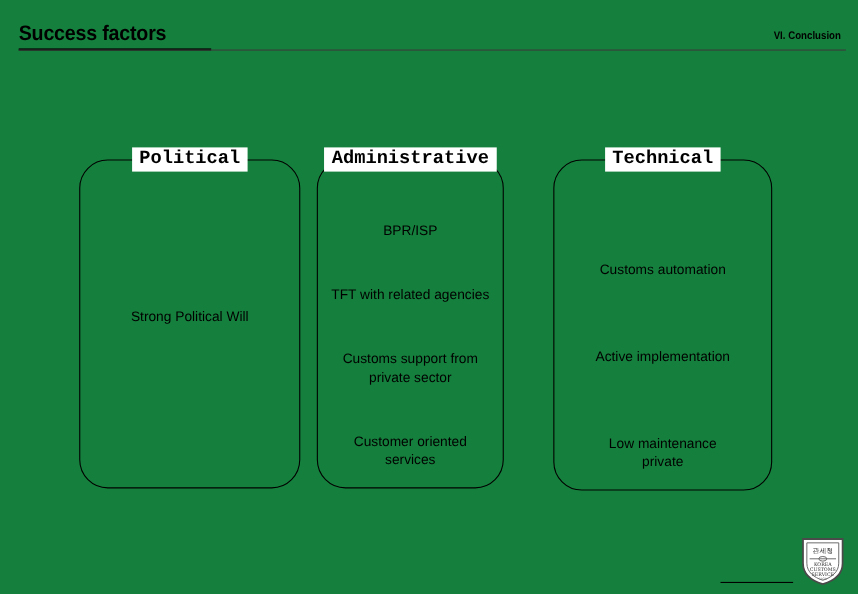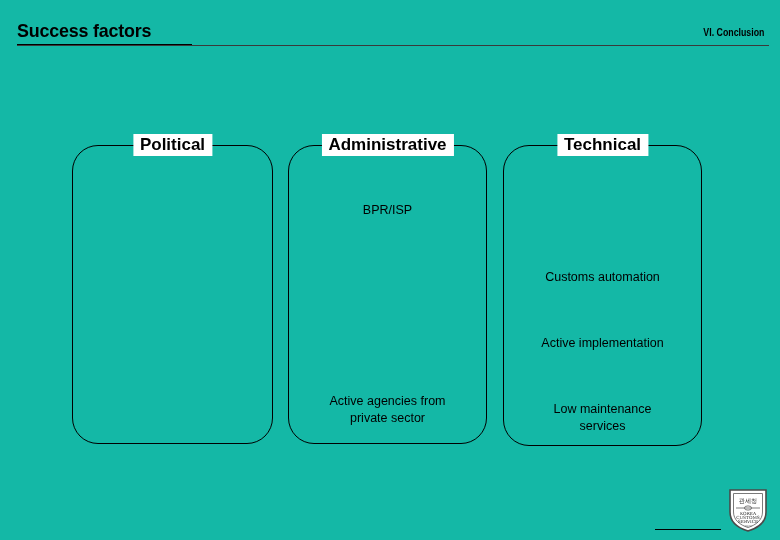--- a/index.html
+++ b/index.html
@@ -9,21 +9,21 @@
     background: #ffffff;
   }
   body {
     font-family: "Liberation Sans", sans-serif;
     color: #000000;
   }
   #slide {
     position: relative;
     width: 780px;
     height: 540px;
-    background: #14b8a6;
+    background: #15803d;
     overflow: hidden;
   }
 
   
   #header-title {
     position: absolute;
     left: 17px;
     top: 20px;
     font-family: "Liberation Sans", sans-serif;
     font-weight: bold;
@@ -79,21 +79,21 @@
     box-sizing: border-box;
   }
   
   .gb-legend {
     position: absolute;
     top: 0;
     left: 50%;
     transform: translateX(-50%);
     background: #ffffff;
     padding: 0 7px;
-    font-family: Liberation Sans, sans-serif;
+    font-family: Liberation Mono, monospace;
     font-weight: bold;
     font-size: 17px;
     line-height: 22px;
     white-space: nowrap;
     z-index: 2;
     text-align: right;
   }
   .gb-body {
     position: absolute;
     left: 10px;
@@ -109,32 +109,32 @@
   .gb-item {
     font-family: "Liberation Sans", sans-serif;
     font-size: 12.5px;
     line-height: 17px;
     text-align: center;
     white-space: pre-line;
   }
 
   
   #box-political   { left: 72px;  top: 134px; width: 201px; height: 310px; }
-  #box-admin       { left: 288px; top: 134px; width: 199px; height: 310px; }
+  #box-admin       { left: 288px; top: 134px; width: 170px; height: 310px; }
   #box-technical   { left: 503px; top: 134px; width: 199px; height: 312px; padding-left: 28px; }
 
   
   #box-political   .gb-body { padding-top: 135px; }
   #box-political   .gb-item { margin-bottom: 17px; }
 
   #box-admin       .gb-body { padding-top: 57px; }
   #box-admin       .gb-item { margin-bottom: 17px; }
 
   #box-technical   .gb-body { padding-top: 92px; }
-  #box-technical   .gb-item { margin-bottom: 17px; margin-top: 32px; }
+  #box-technical   .gb-item { margin-bottom: 17px; }
 
   
   #footer-rule {
     position: absolute;
     left: 655px;
     top: 529px;
     width: 66px;
     height: 0;
     border-top: 1.5px solid #000000;
   }
@@ -156,40 +156,46 @@
 
   <div id="header-rule-left"></div>
 
   <div id="header-rule"></div>
 
   <div id="header-section">VI. Conclusion</div>
 
   <div class="group-box" id="box-political">
     <div class="gb-frame"></div>
     <div class="gb-legend">Political</div>
+    <div class="gb-body">
+      <div class="gb-item">Strong Political Will</div>
+    </div>
   </div>
 
   <div class="group-box" id="box-admin">
     <div class="gb-frame"></div>
     <div class="gb-legend">Administrative</div>
     <div class="gb-body">
       <div class="gb-item">BPR/ISP</div>
-      <div class="gb-item">Active agencies from
+      <div class="gb-item">TFT with related agencies</div>
+      <div class="gb-item">Customs support from
 private sector</div>
+      <div class="gb-item">Customer oriented
+services</div>
     </div>
   </div>
 
   <div class="group-box" id="box-technical">
     <div class="gb-frame"></div>
     <div class="gb-legend">Technical</div>
     <div class="gb-body">
       <div class="gb-item">Customs automation</div>
       <div class="gb-item">Active implementation</div>
       <div class="gb-item">Low maintenance
-services</div>
+private</div>
     </div>
   </div>
 
   <div id="footer-rule"></div>
 
   <div id="kcs-emblem">
     <svg width="42" height="46" viewBox="0 0 42 46" xmlns="http://www.w3.org/2000/svg">
       <path d="M3 3 H39 V25 C39 35 31 41 21 44 C11 41 3 35 3 25 Z" fill="#ffffff" stroke="#4a4a4a" stroke-width="1.6"></path>
       <path d="M6.5 6.5 H35.5 V25 C35.5 33 29 38 21 40.5 C13 38 6.5 33 6.5 25 Z" fill="#ffffff" stroke="#6b6b6b" stroke-width="0.9"></path>
       <text x="21" y="16" text-anchor="middle" font-family="DejaVu Sans, sans-serif" font-size="6.2" fill="#2b2b2b">관세청</text>

